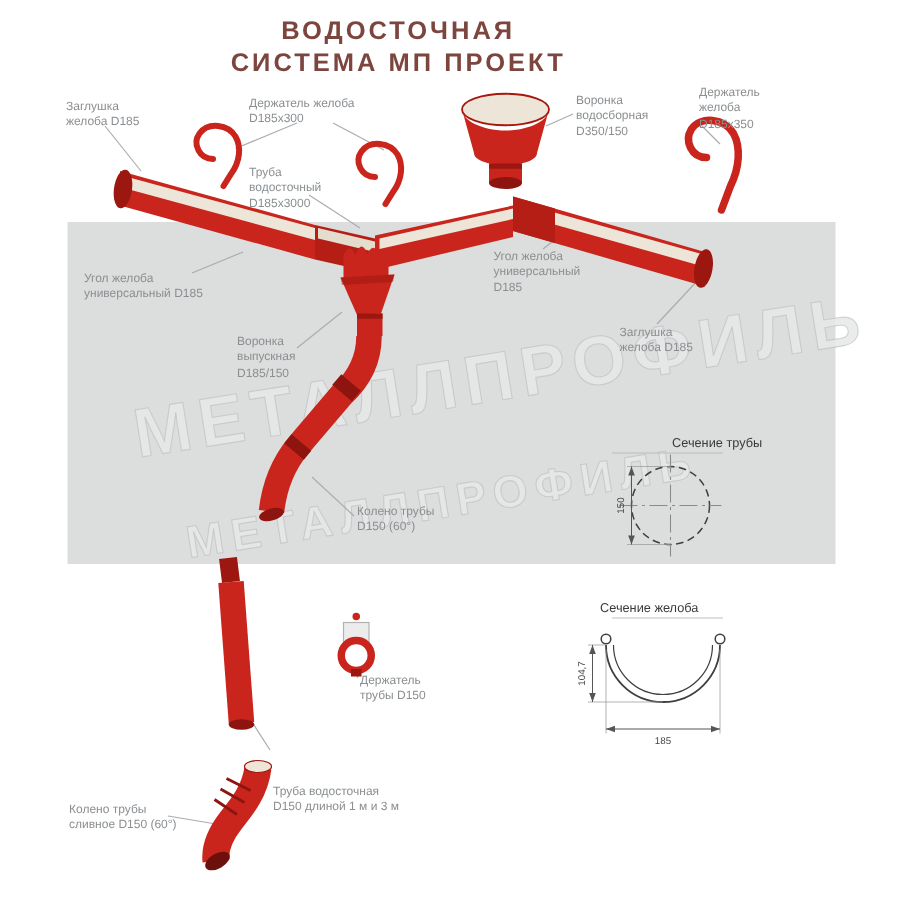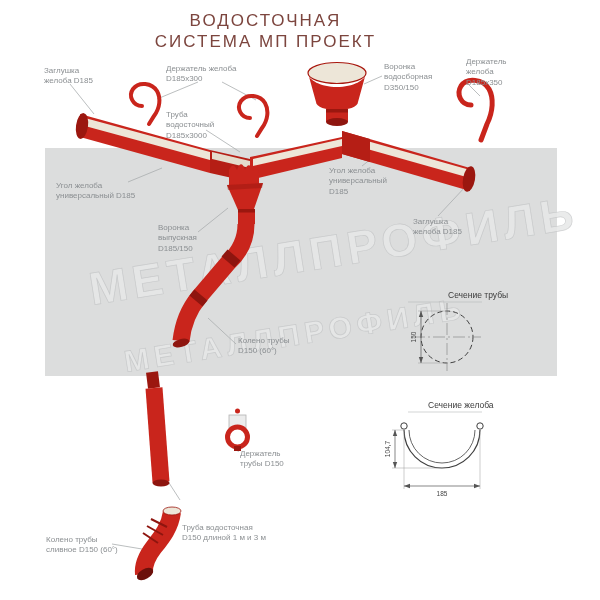--- a/index.html
+++ b/index.html
@@ -1,20 +1,20 @@
 <!DOCTYPE html>
 <html><head>
 <meta charset="utf-8">
 <style>
   html,body{margin:0;padding:0;background:#fff;}
   #page{position:relative;width:600px;height:600px;background:#fff;overflow:hidden;
         font-family:"Liberation Sans",sans-serif;}
   #diagram-svg{position:absolute;left:0;top:0;}
   .title{position:absolute;top:10px;left:0;width:531px;text-align:center;
-         color:#7c453e;font-weight:normal;font-size:17px;letter-spacing:2px;line-height:1.25;}
+         color:#7c453e;font-weight:bold;font-size:17px;letter-spacing:2px;line-height:1.25;}
   .lbl{position:absolute;font-size:8px;line-height:1.3;color:#8b8f92;
        white-space:pre-line;text-align:left;}
   .hdr{position:absolute;font-size:8.5px;color:#3a3a3a;white-space:pre-line;}
   svg text{font-family:"Liberation Sans",sans-serif;}
   .wm{font-weight:bold;letter-spacing:5px;fill:#e6e7e8;fill-opacity:.85;
       stroke:#b4b7b8;stroke-opacity:.55;stroke-width:.7;}
 </style>
 </head>
 <body>
 
@@ -179,15 +179,15 @@
   <div class="lbl" style="left:238px;top:336px;">Колено трубы
 D150 (60°)</div>
   <div class="lbl" style="left:240px;top:449px;">Держатель
 трубы D150</div>
   <div class="lbl" style="left:182px;top:523px;">Труба водосточная
 D150 длиной 1 м и 3 м</div>
   <div class="lbl" style="left:46px;top:535px;">Колено трубы
 сливное D150 (60°)</div>
 
   <div class="hdr" style="left:408px;top:290px;margin-left:40px;">Сечение трубы</div>
-  <div class="hdr" style="left:428px;top:400px;">Сечение желоба</div>
+  <div class="hdr" style="left:400px;top:400px;">Сечение желоба</div>
 
 </div>
 
 </body></html>

